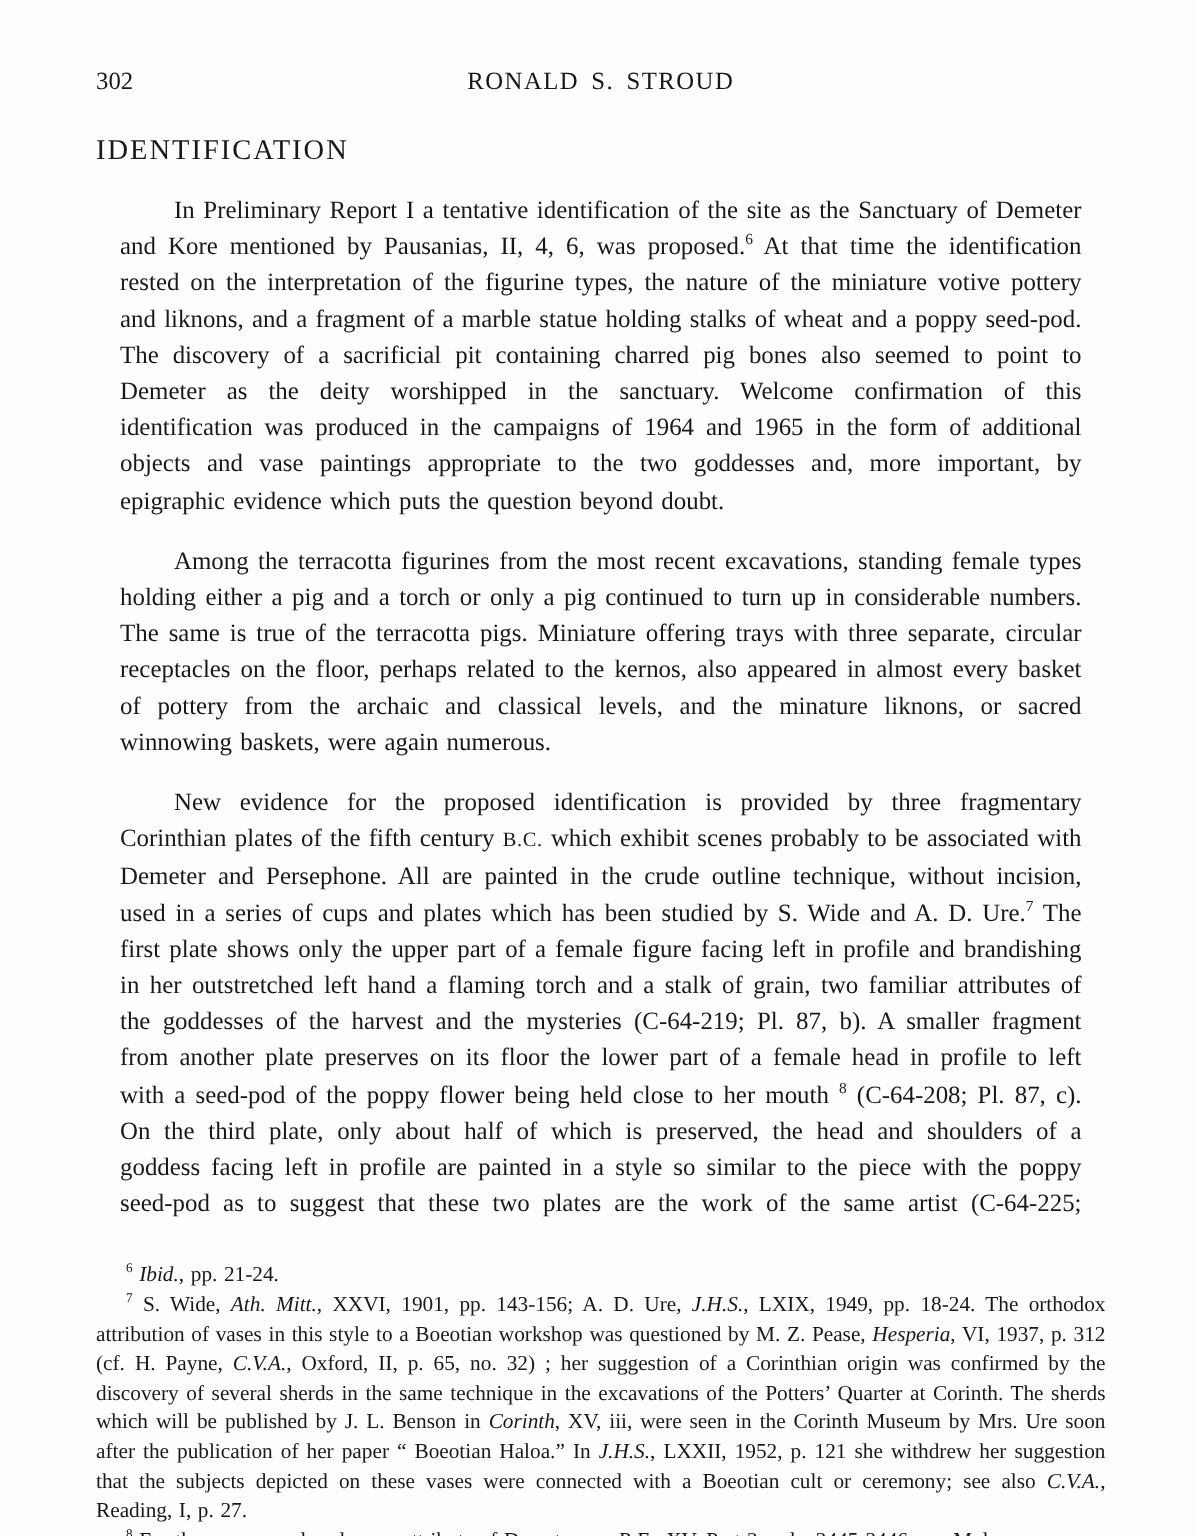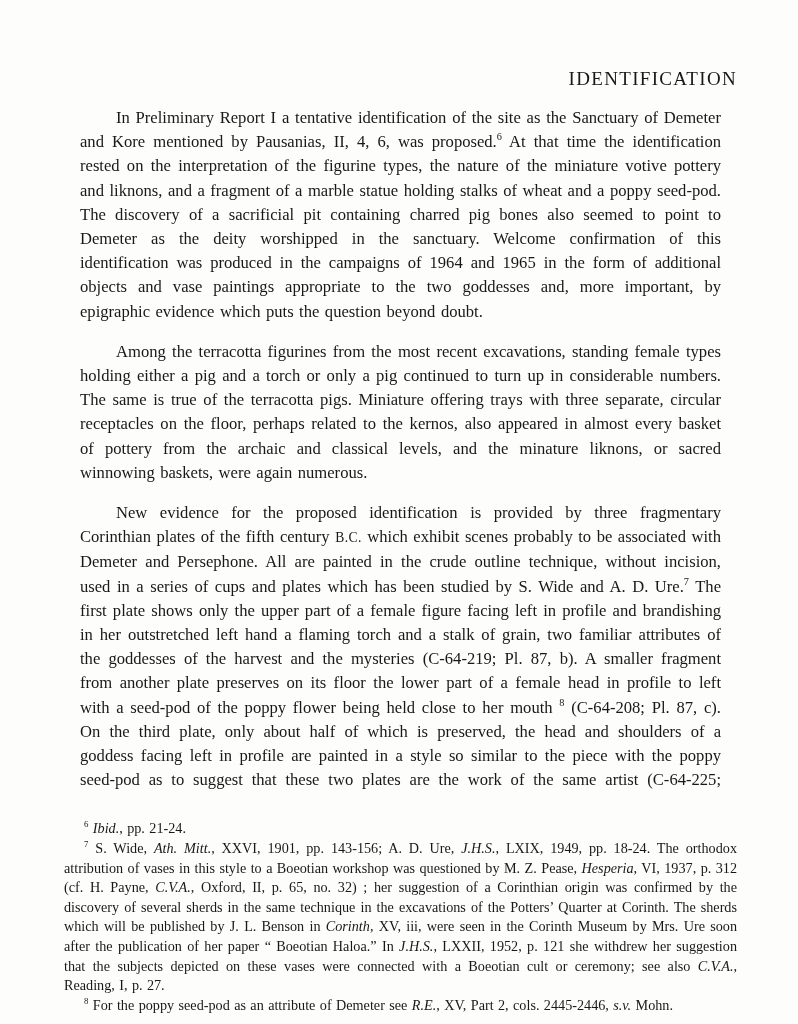--- a/index.html
+++ b/index.html
@@ -30,21 +30,21 @@
   }
   .runhead {
     display: block;
     text-align: center;
     letter-spacing: 0.06em;
     word-spacing: 0.18em;
   }
   .section-title {
     font-size: 19px;
     font-weight: normal;
-    text-align: right;
+    text-align: left;
     letter-spacing: 0.07em;
     margin: 24px 0 13px 0;
   }
   .body-text {
     font-size: 16.6px;
     line-height: 24.2px;
     text-align: justify;
     word-spacing: 0.08em;
   }
   .para {
@@ -76,20 +76,24 @@
   .fn {
     margin: 0;
     text-indent: 20px;
   }
 </style>
 </head>
 <body>
 
 <div class="page">
 
+  <header class="running-header">
+    <span class="pagenum">302</span>
+    <span class="runhead">RONALD S. STROUD</span>
+  </header>
 
   <h1 class="section-title">IDENTIFICATION</h1>
 
   <main class="body-text">
     <p class="para">In Preliminary Report I a tentative identification of the site as the Sanctuary of Demeter and Kore mentioned by Pausanias, II, 4, 6, was proposed.<sup>6</sup> At that time the identification rested on the interpretation of the figurine types, the nature of the miniature votive pottery and liknons, and a fragment of a marble statue holding stalks of wheat and a poppy seed-pod.  The discovery of a sacrificial pit containing charred pig bones also seemed to point to Demeter as the deity worshipped in the sanctuary.  Welcome confirmation of this identification was produced in the campaigns of 1964 and 1965 in the form of additional objects and vase paintings appropriate to the two goddesses and, more important, by epigraphic evidence which puts the question beyond doubt.</p>
     <p class="para">Among the terracotta figurines from the most recent excavations, standing female types holding either a pig and a torch or only a pig continued to turn up in considerable numbers.  The same is true of the terracotta pigs.  Miniature offering trays with three separate, circular receptacles on the floor, perhaps related to the kernos, also appeared in almost every basket of pottery from the archaic and classical levels, and the minature liknons, or sacred winnowing baskets, were again numerous.</p>
     <p class="para continues">New evidence for the proposed identification is provided by three fragmentary Corinthian plates of the fifth century <span class="sc">B.C.</span> which exhibit scenes probably to be associated with Demeter and Persephone.  All are painted in the crude outline technique, without incision, used in a series of cups and plates which has been studied by S. Wide and A. D. Ure.<sup>7</sup>  The first plate shows only the upper part of a female figure facing left in profile and brandishing in her outstretched left hand a flaming torch and a stalk of grain, two familiar attributes of the goddesses of the harvest and the mysteries (C-64-219; Pl. 87, b).  A smaller fragment from another plate preserves on its floor the lower part of a female head in profile to left with a seed-pod of the poppy flower being held close to her mouth <sup>8</sup> (C-64-208; Pl. 87, c).  On the third plate, only about half of which is preserved, the head and shoulders of a goddess facing left in profile are painted in a style so similar to the piece with the poppy seed-pod as to suggest that these two plates are the work of the same artist (C-64-225;</p>
   </main>
 
   <footer class="footnotes">

